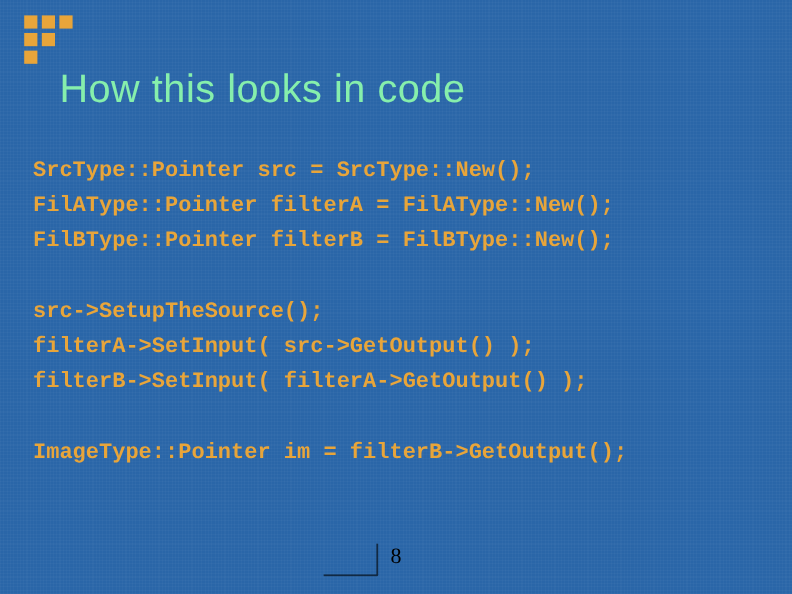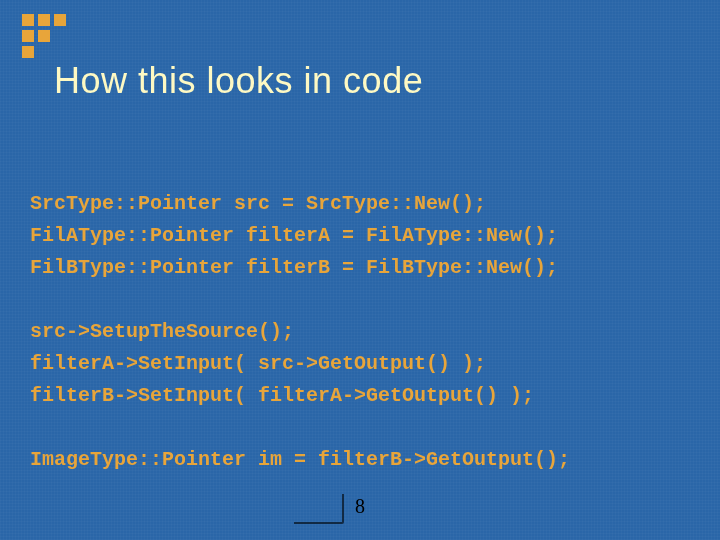--- a/index.html
+++ b/index.html
@@ -41,37 +41,36 @@
   .logo .sq {
     width: 12px;
     height: 12px;
     background: #e8a53a;
   }
   .logo .sq.empty { background: transparent; }
   .title {
     position: absolute;
     top: 60px;
     left: 54px;
-    color: #fef9c3;
+    color: #86efac;
     font-size: 36px;
     font-weight: 400;
     letter-spacing: 0.5px;
   }
   .code {
     position: absolute;
     top: 140px;
     left: 30px;
     right: 30px;
     font-family: "Courier New", Courier, monospace;
     font-size: 20px;
     font-weight: bold;
     line-height: 32px;
     color: #e8a53a;
     white-space: pre;
-    margin-top: 48px;
   }
   .pagenum {
     position: absolute;
     bottom: 22px;
     left: 50%;
     transform: translateX(-50%);
     color: #000;
     font-family: "Times New Roman", Times, serif;
     font-size: 20px;
   }

